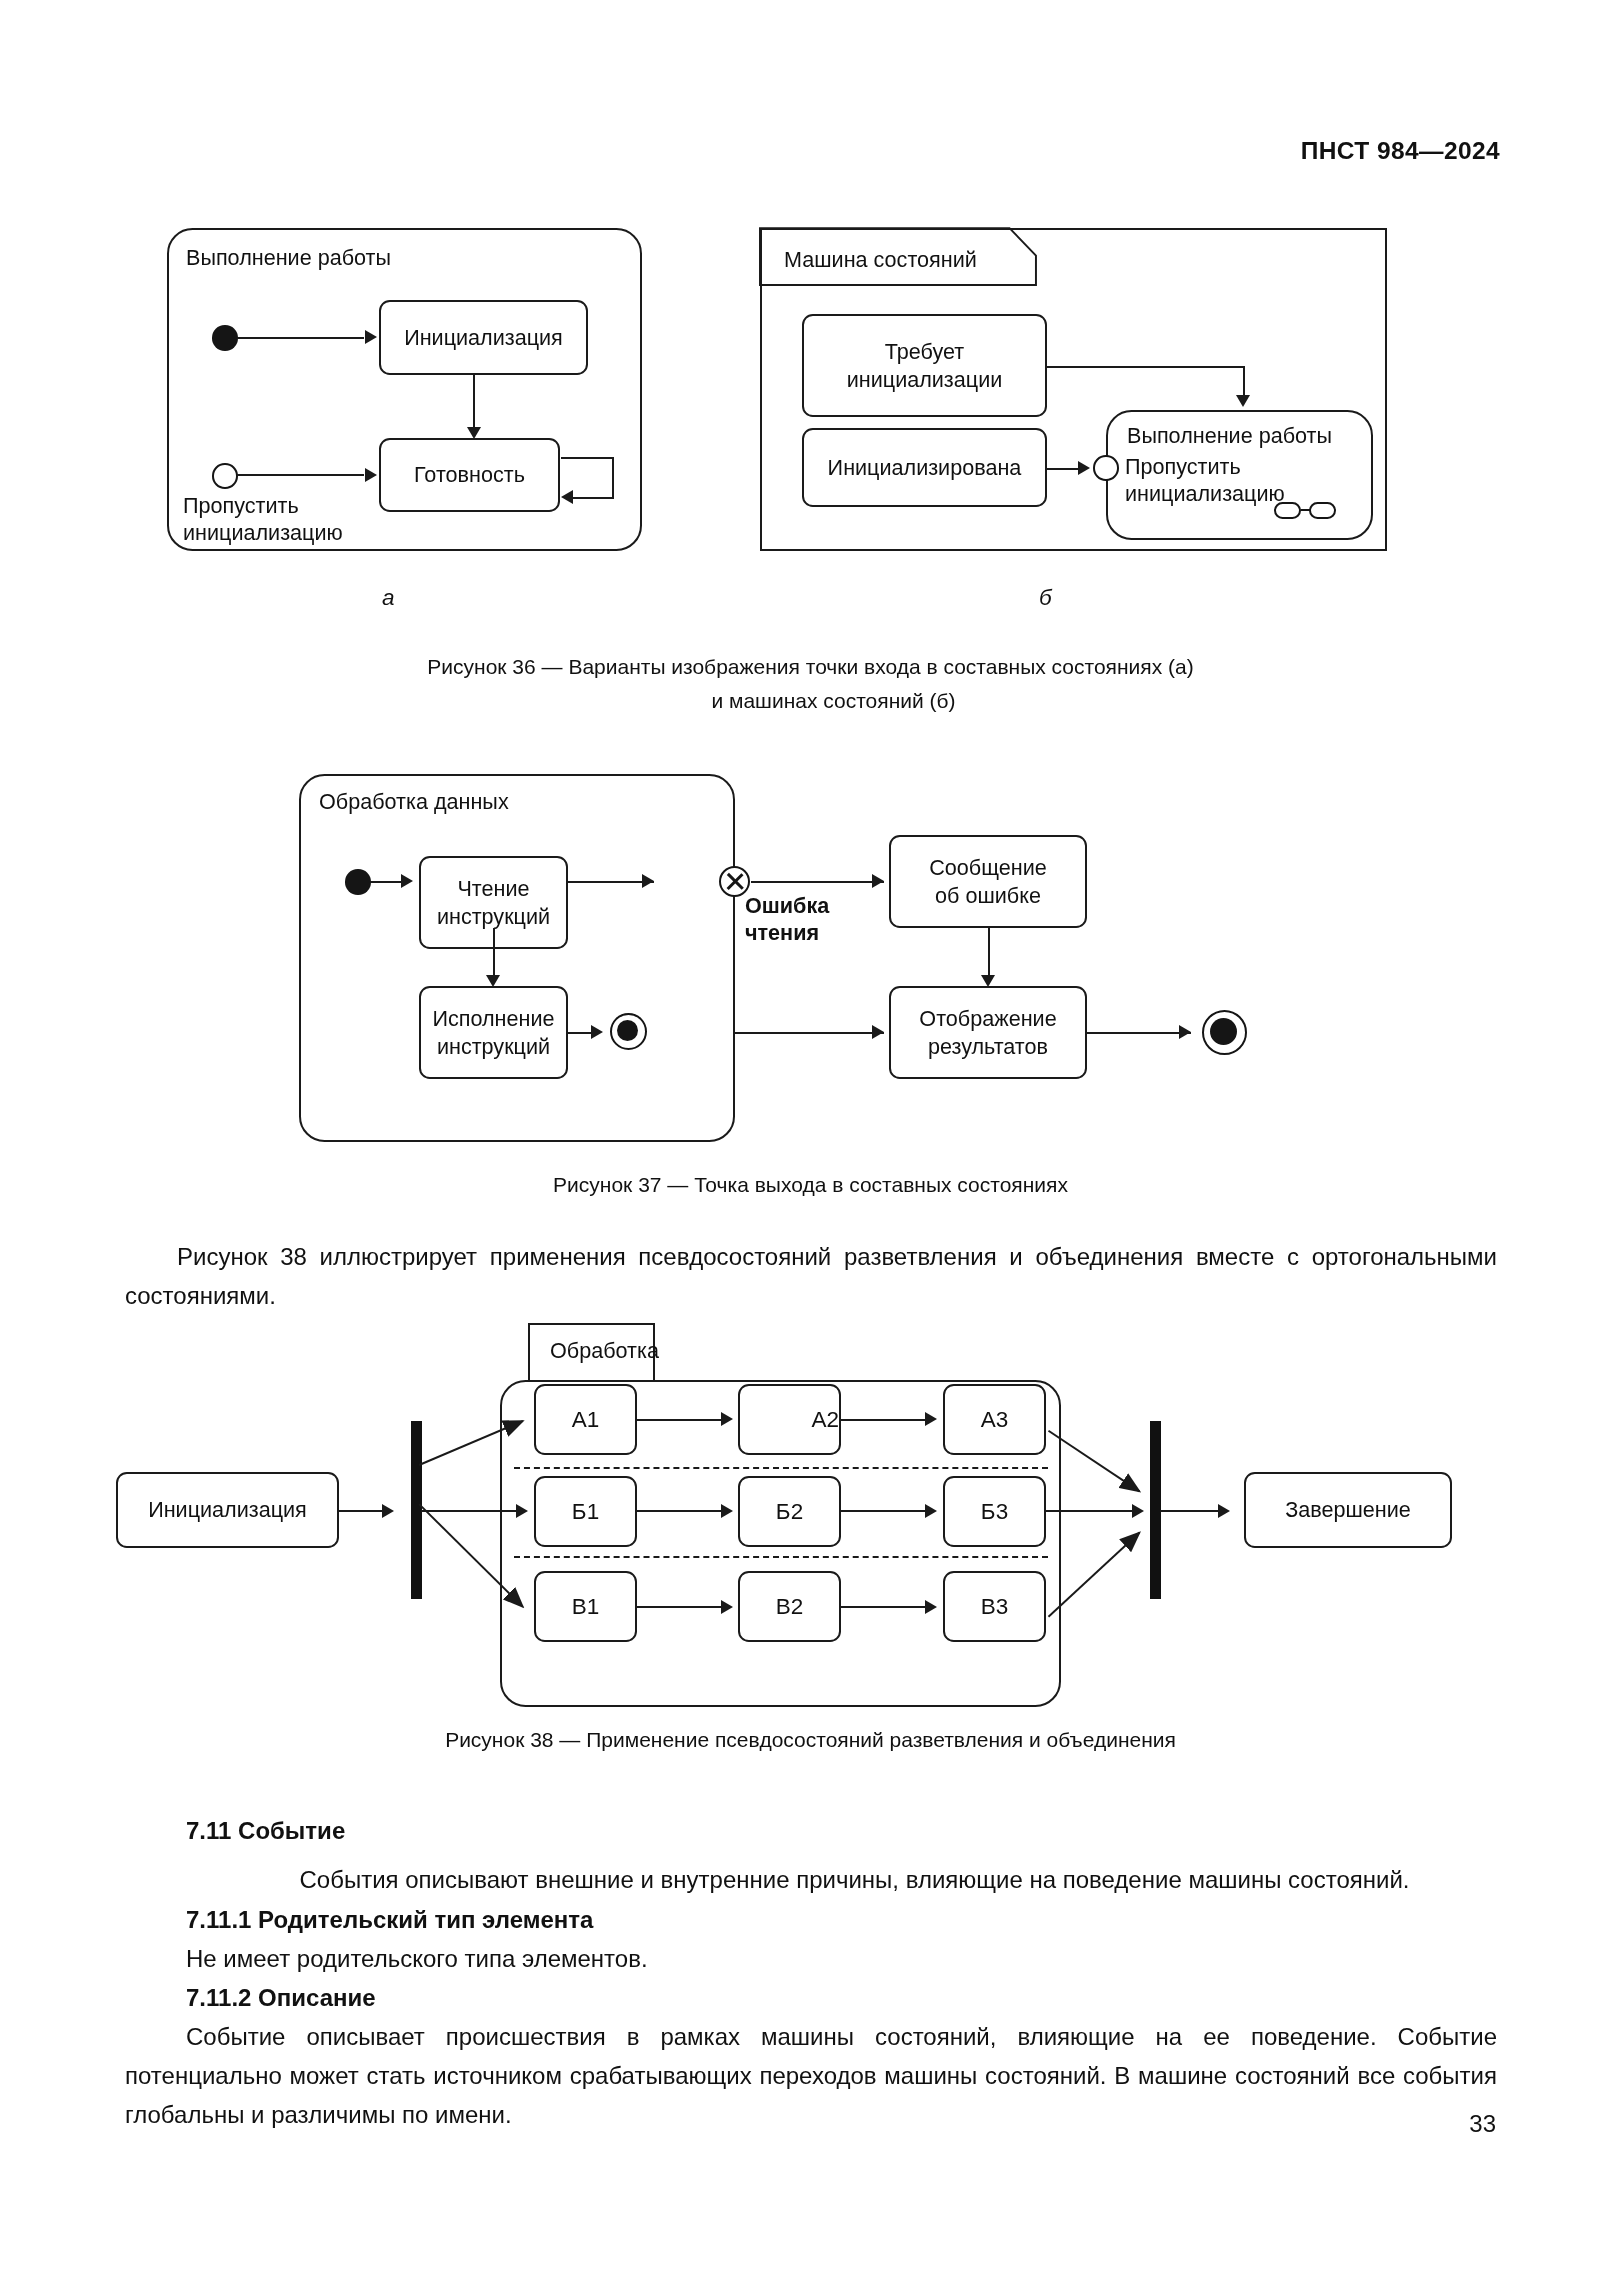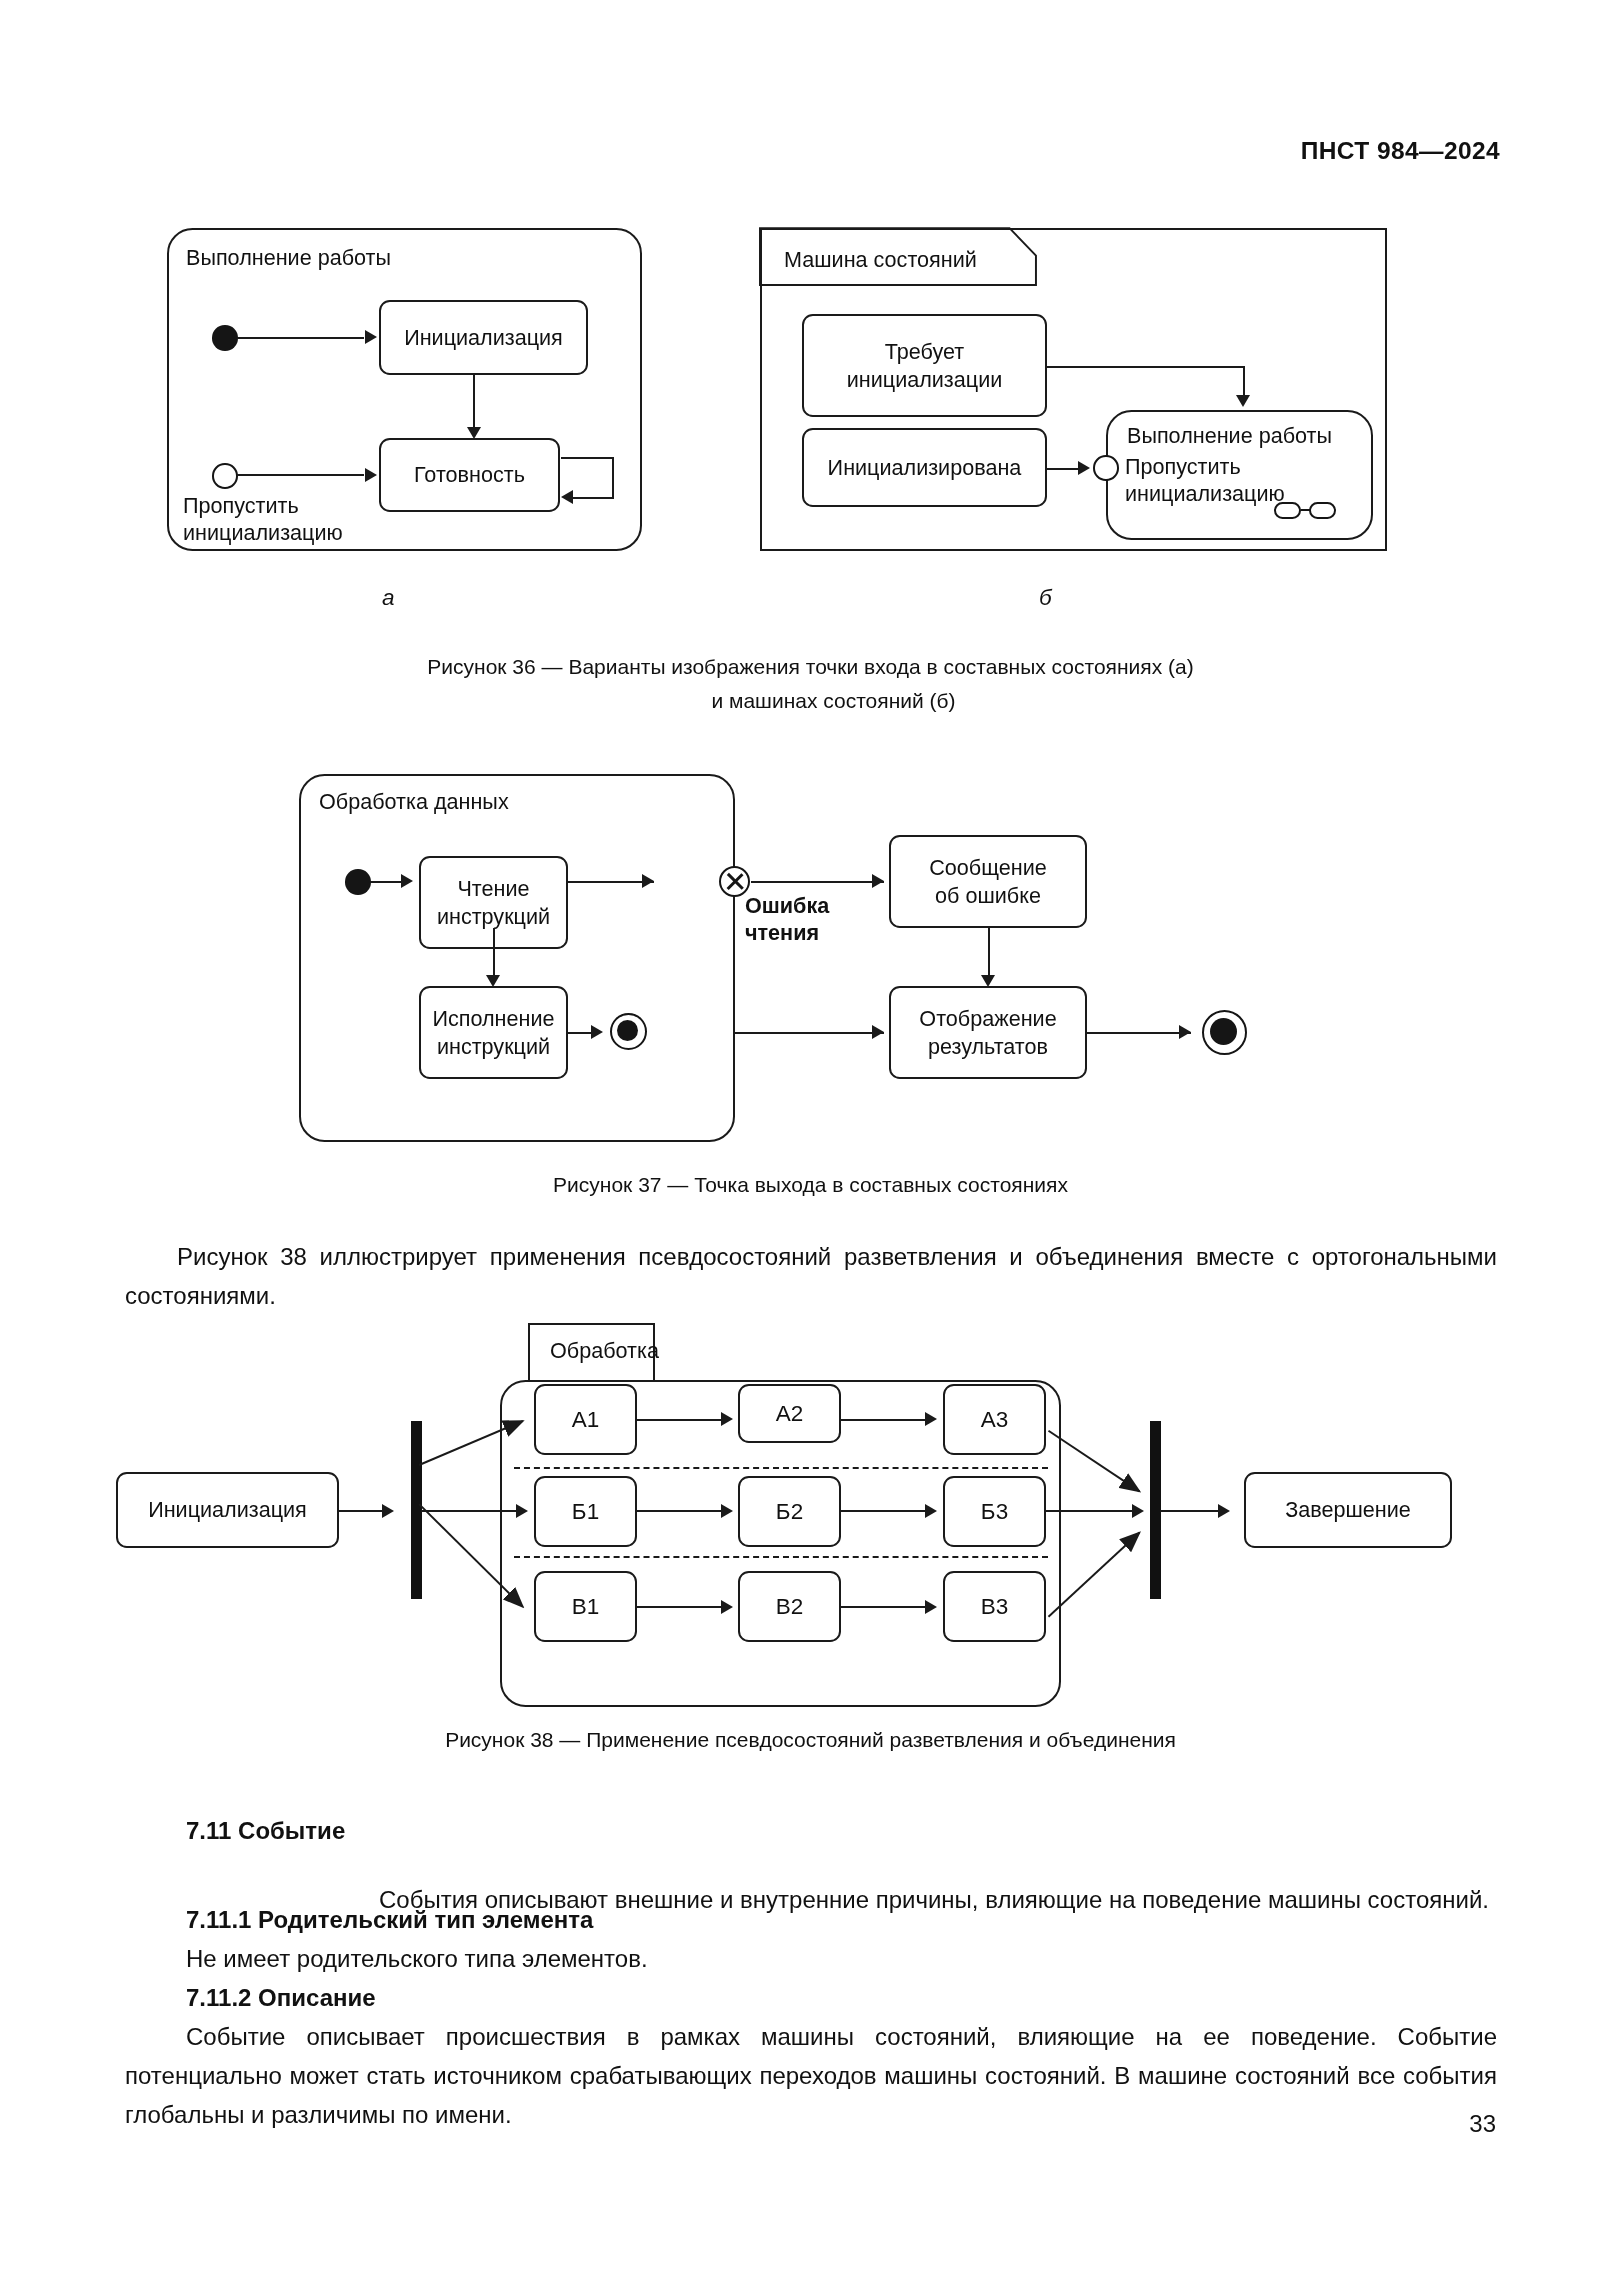--- a/index.html
+++ b/index.html
@@ -396,21 +396,21 @@
   <div class="box-title" style="left:550px; top:1338px;">Обработка</div>
 
   <div class="bigbox" style="left:500px; top:1380px; width:561px; height:327px;"></div>
 
   <div class="ln-h dash" style="left:514px; top:1467px; width:534px;"></div>
   <div class="ln-h dash" style="left:514px; top:1556px; width:534px;"></div>
 
   <div class="rrect small" style="left:534px; top:1384px; width:103px; height:71px;">
     <span>А1</span>
   </div>
-  <div class="rrect small" style="left:738px; top:1384px; width:103px; height:59px;">
+  <div class="rrect small" style="left:738px; top:1384px; width:103px; height:71px;justify-content:flex-end;">
     <span>А2</span>
   </div>
   <div class="rrect small" style="left:943px; top:1384px; width:103px; height:71px;">
     <span>А3</span>
   </div>
   <div class="ln-h" style="left:637px; top:1419px; width:88px;"></div>
   <div class="arrow-r" style="left:721px; top:1412px;"></div>
   <div class="ln-h" style="left:841px; top:1419px; width:88px;"></div>
   <div class="arrow-r" style="left:925px; top:1412px;"></div>
 
@@ -471,21 +471,21 @@
 
   <div class="rrect" style="left:1244px; top:1472px; width:208px; height:76px;">
     <span>Завершение</span>
   </div>
 </div>
 
 <div class="caption" style="top:1723px;">Рисунок 38 — Применение псевдосостояний разветвления и объединения</div>
 
 <div class="head-bold" style="left:186px; top:1811px;">7.11 Событие</div>
 
-<div class="body-text" style="left:178px; top:1860px; width:1311px; text-align:right;margin-top:20px;">События описывают внешние и внутренние причины, влияющие на поведение машины состояний.</div>
+<div class="body-text" style="left:199px; top:1860px; width:1311px; text-align:center;">События описывают внешние и внутренние причины, влияющие на поведение машины состояний.</div>
 
 <div class="head-bold" style="left:186px; top:1900px;">7.11.1 Родительский тип элемента</div>
 
 <div class="body-text" style="left:186px; top:1939px; width:1311px; text-align:left;">Не имеет родительского типа элементов.</div>
 
 <div class="head-bold" style="left:186px; top:1978px;">7.11.2 Описание</div>
 
 <div class="body-text" style="left:125px; top:2017px; width:1372px; text-indent:61px;">Событие описывает происшествия в рамках машины состояний, влияющие на ее поведение. Событие потенциально может стать источником срабатывающих переходов машины состояний. В машине состояний все события глобальны и различимы по имени.</div>
 
 <div class="page-num">33</div>

